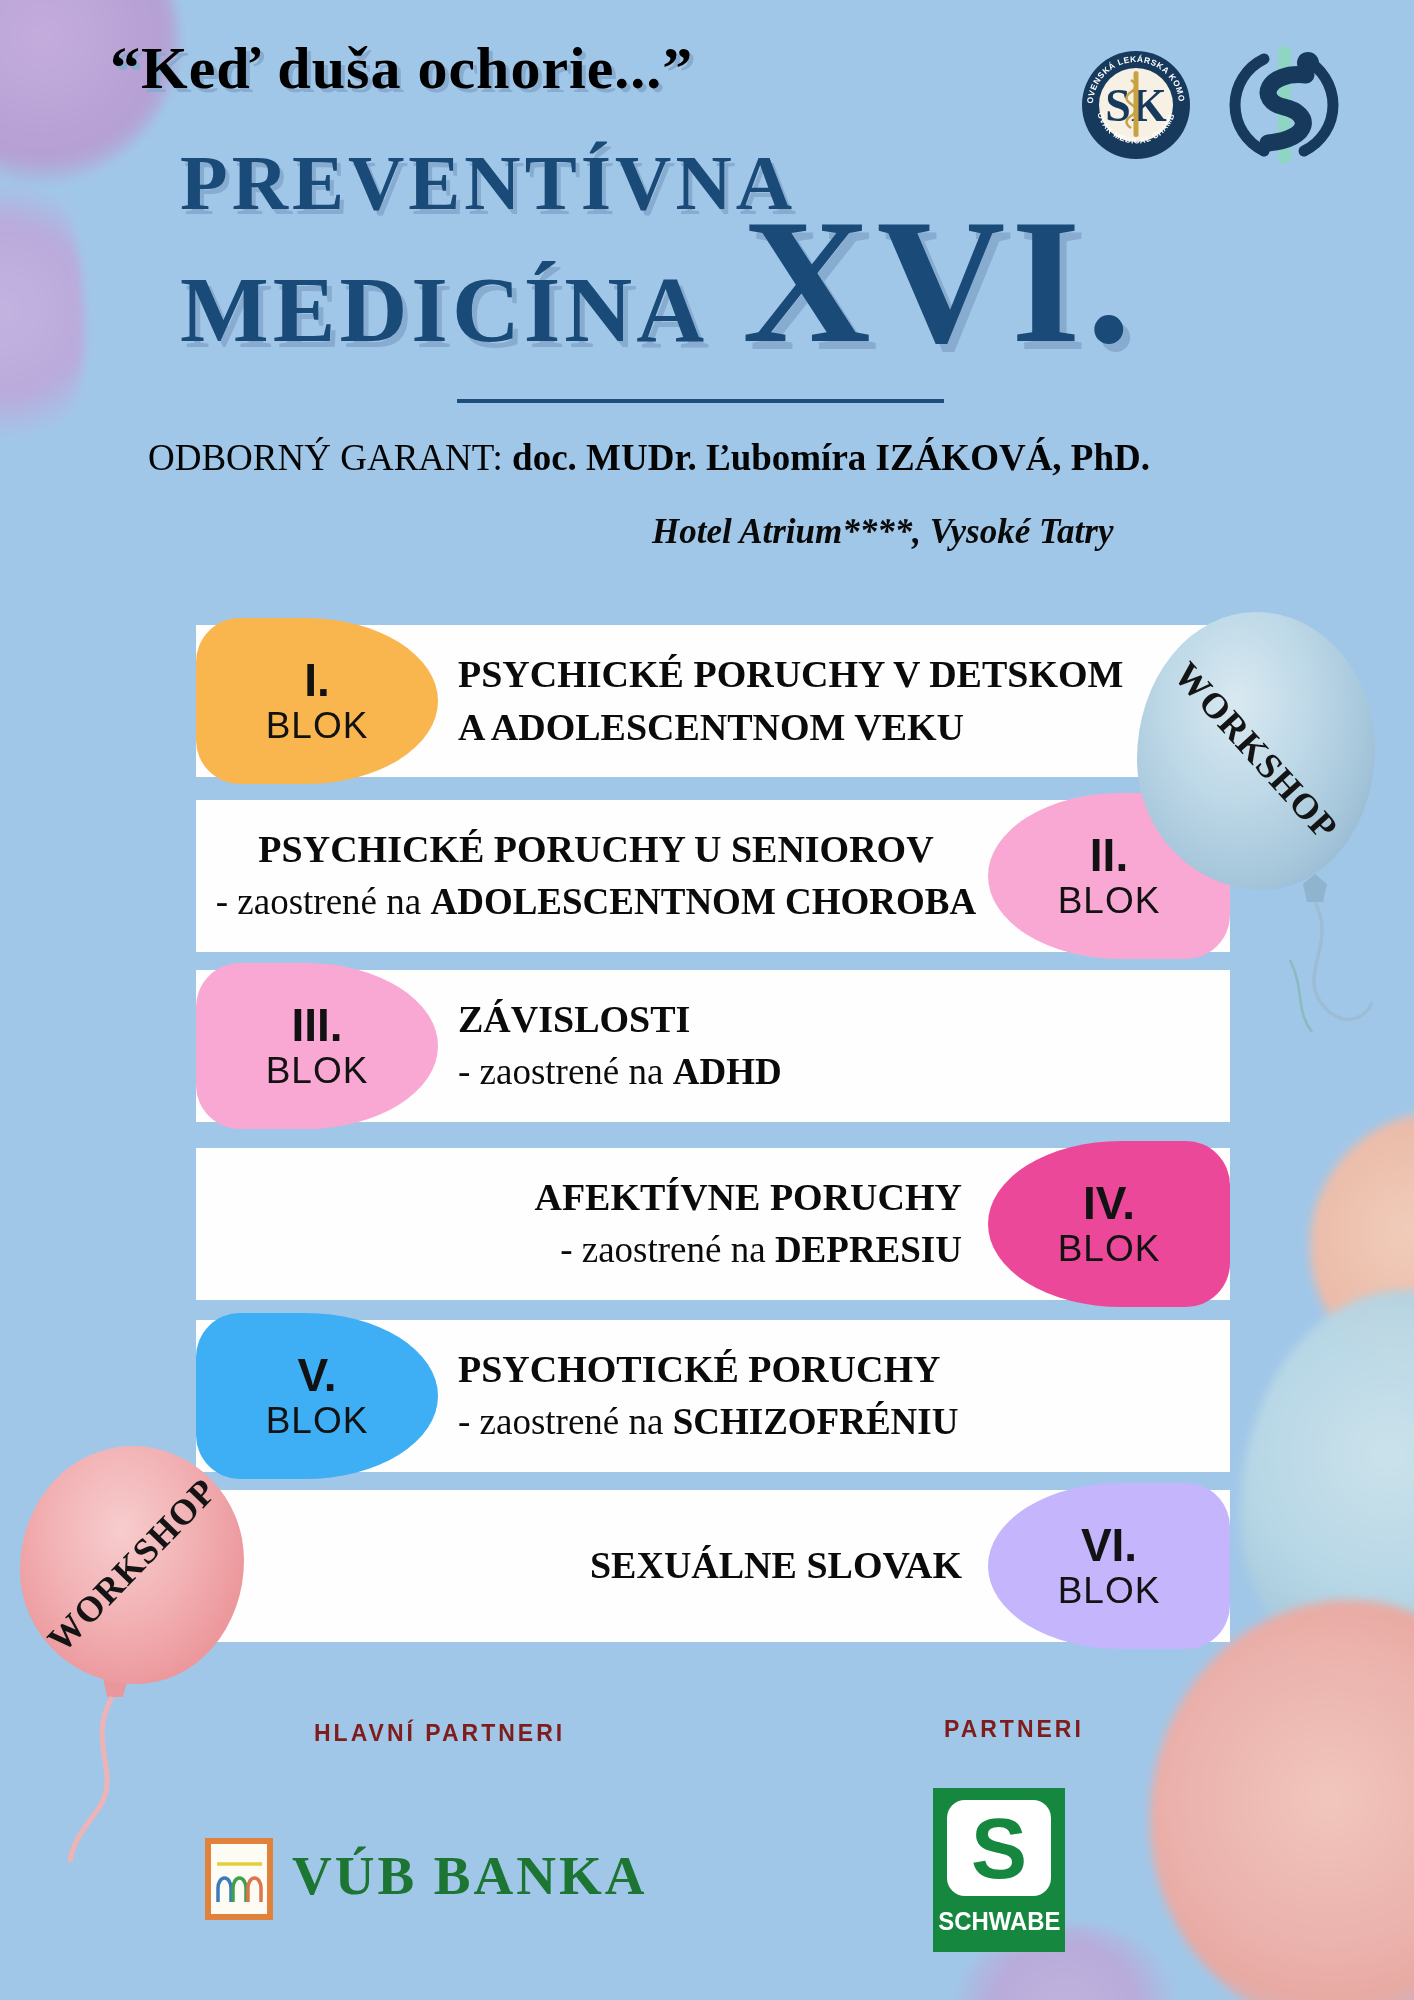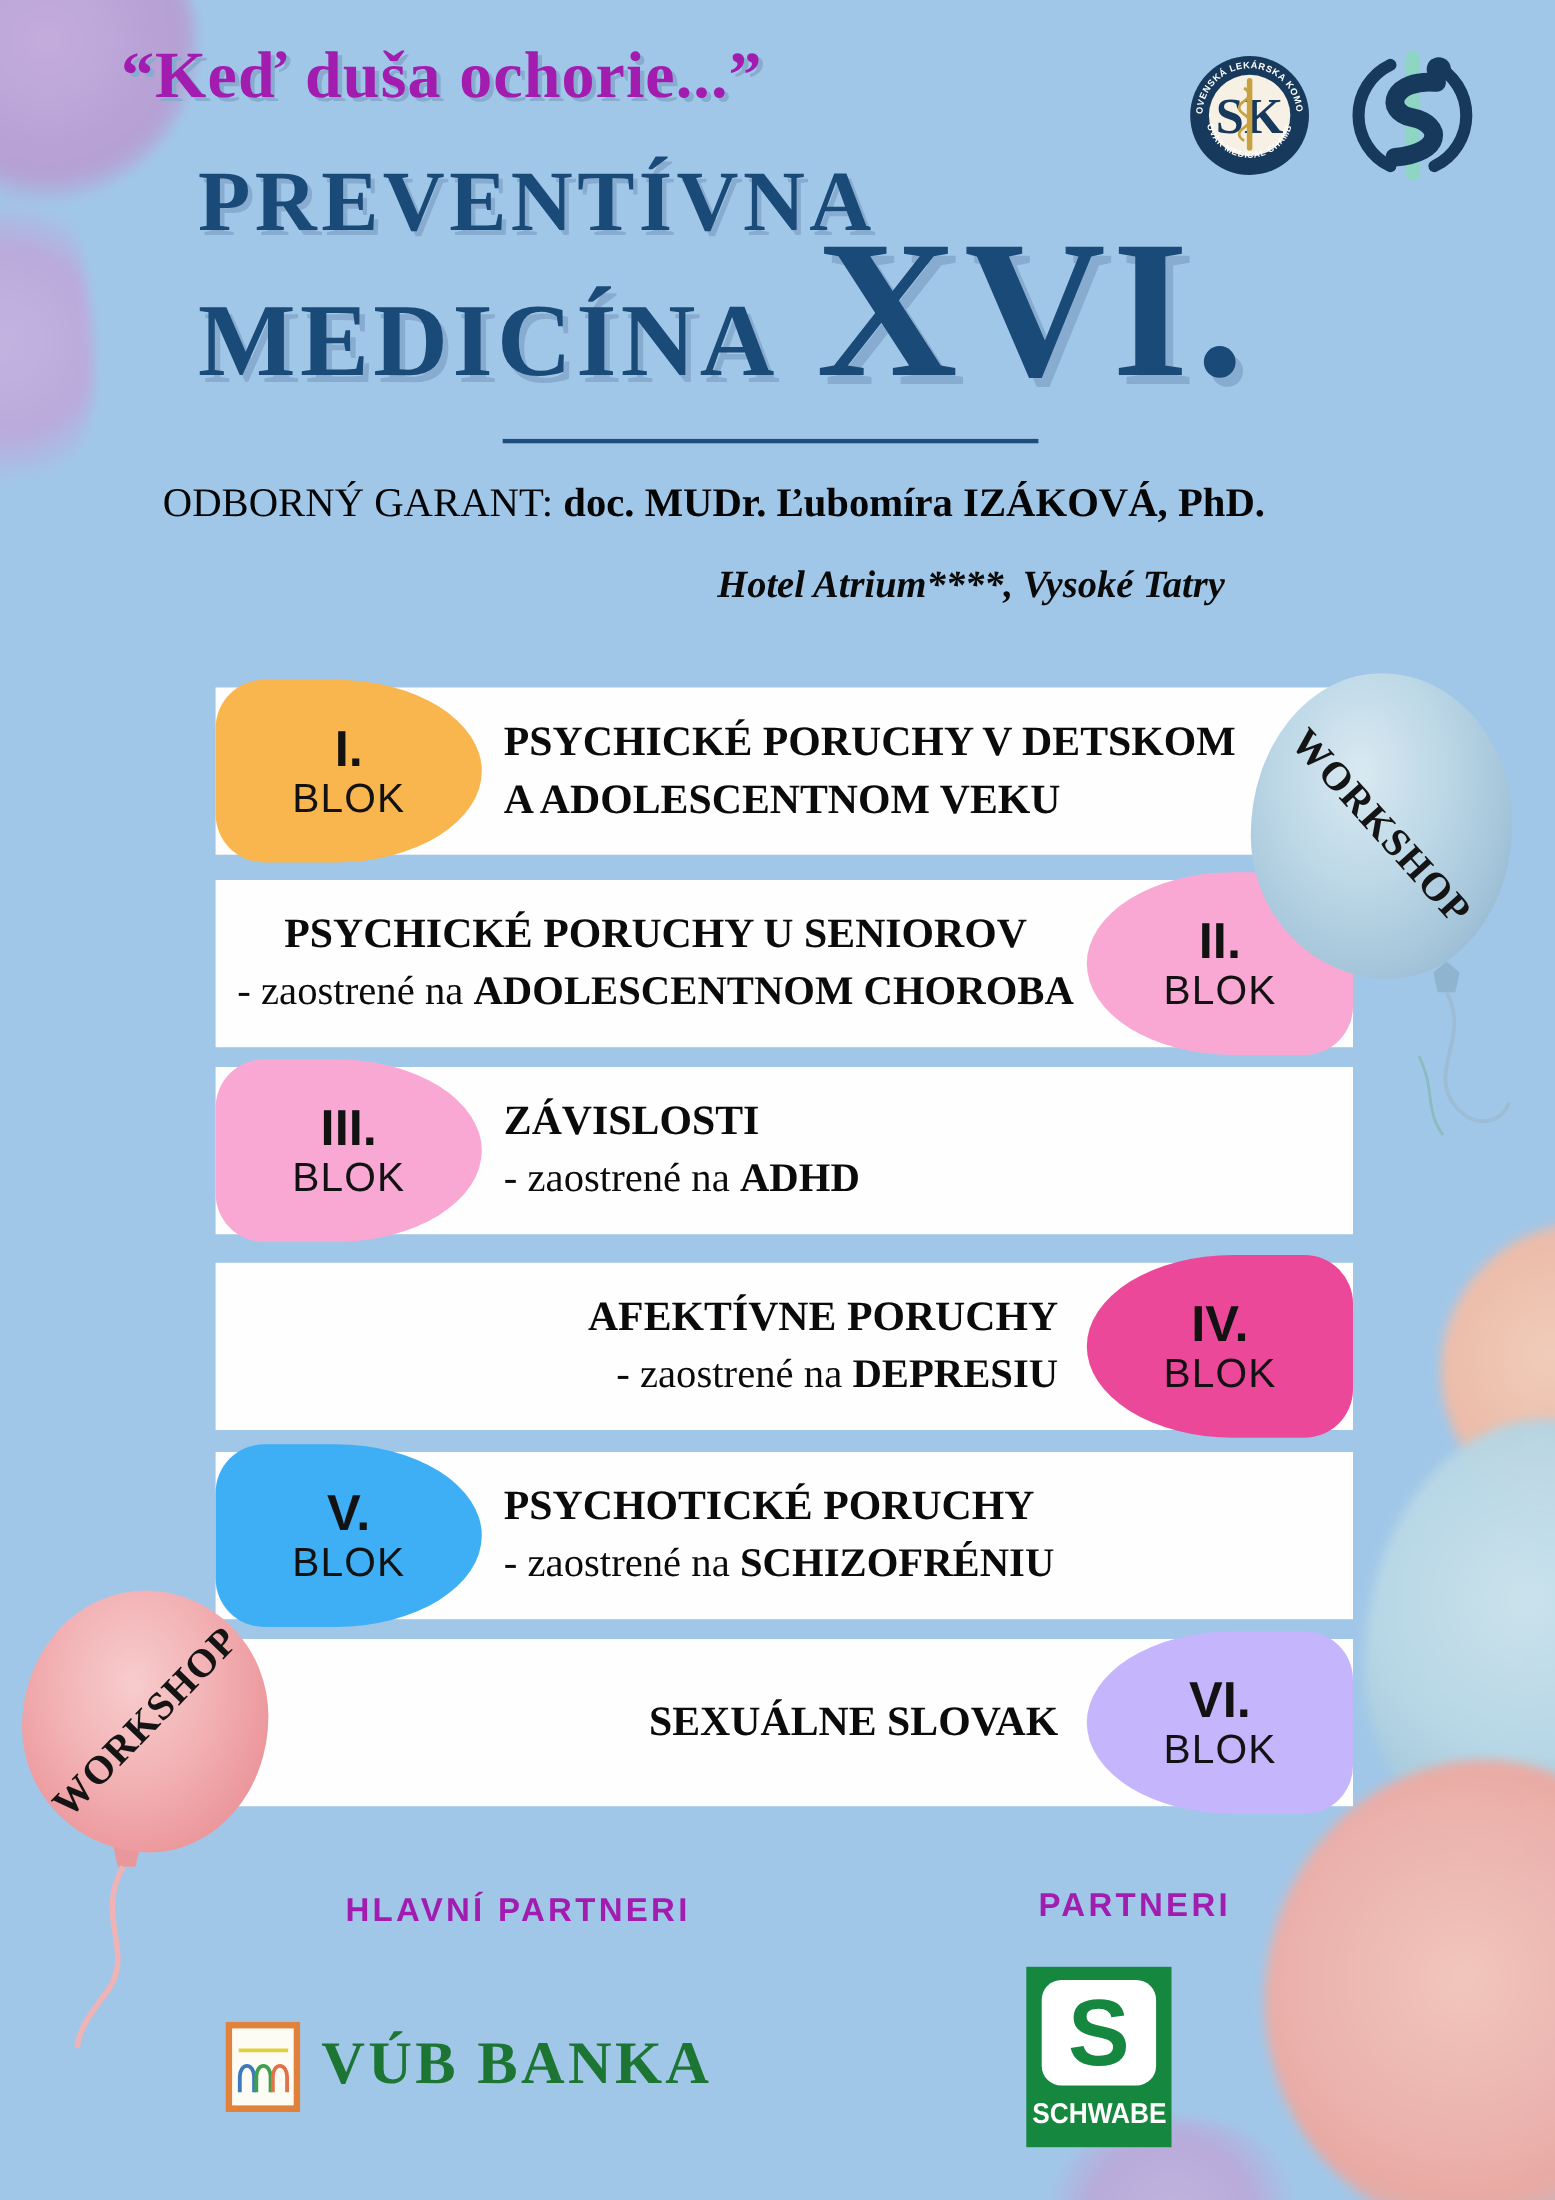--- a/index.html
+++ b/index.html
@@ -19,21 +19,21 @@
   .blob-blue { left:1240px; top:1290px; width:330px; height:410px; border-radius:50% 50% 45% 55%/55% 45% 55% 45%;
     background:radial-gradient(circle at 45% 40%, #cde4ec 0%, #b9d8e6 45%, #abcede 62%, rgba(171,206,222,0) 80%); opacity:.95;}
   .blob-pink { left:1150px; top:1600px; width:400px; height:440px; border-radius:50% 50% 45% 55%/50% 55% 45% 50%;
     background:radial-gradient(circle at 45% 45%, #f6c6bb 0%, #f0b2ab 45%, #ecA89f 62%, rgba(236,168,159,0) 80%); opacity:.95;}
   .blob-lav { left:950px; top:1925px; width:230px; height:170px; border-radius:50% 50% 50% 50%/55% 45% 55% 45%;
     background:radial-gradient(circle at 50% 55%, #c8b2de 0%, #bda6d8 50%, rgba(189,166,216,0) 78%); opacity:.85;}
 
   
   .quote {
     position:absolute; left:110px; top:34px; font-size:60px; font-weight:bold;
-    color:#a21caf; letter-spacing:1px; text-shadow:4px 4px 0 #88accf; white-space:nowrap;
+    color:#000000; letter-spacing:1px; text-shadow:4px 4px 0 #88accf; white-space:nowrap;
   }
   .title1 {
     position:absolute; left:180px; top:138px; font-size:78px; font-weight:bold;
     color:#1a4a78; letter-spacing:4px; text-shadow:4px 5px 0 #88accf; white-space:nowrap;
   }
   .title-row {
     position:absolute; left:180px; top:192px; display:flex; align-items:baseline; white-space:nowrap;
   }
   .title2 { font-size:94px; font-weight:bold; color:#1a4a78; letter-spacing:4px;
     text-shadow:5px 6px 0 #88accf; line-height:1; }
@@ -94,21 +94,21 @@
   .ws-blue { transform:rotate(48deg); }
   .ws-pink { transform:rotate(-46deg); }
 
   
   .smk-seal { position:absolute; left:1080px; top:48px; z-index:3; }
   .slk-logo { position:absolute; left:1208px; top:44px; z-index:3; }
 
   
   .partner-label {
     position:absolute; font-family:"Liberation Sans","DejaVu Sans",sans-serif;
-    font-size:30px; font-weight:600; letter-spacing:3px; color:#a21caf; white-space:nowrap; z-index:2;
+    font-size:23px; font-weight:600; letter-spacing:3px; color:#7f1d1d; white-space:nowrap; z-index:2;
   }
   .main-partner-label { left:314px; top:1720px; }
   .partners-label { left:944px; top:1716px; }
   .vub-logo { position:absolute; left:205px; top:1838px; z-index:3; }
   .vub-name {
     position:absolute; left:292px; top:1844px; font-size:55px; font-weight:bold;
     letter-spacing:3px; white-space:nowrap; z-index:3;
   }
   .schwabe { position:absolute; left:933px; top:1788px; width:132px; height:164px; z-index:3;
     display:flex; flex-direction:column; align-items:center; }

